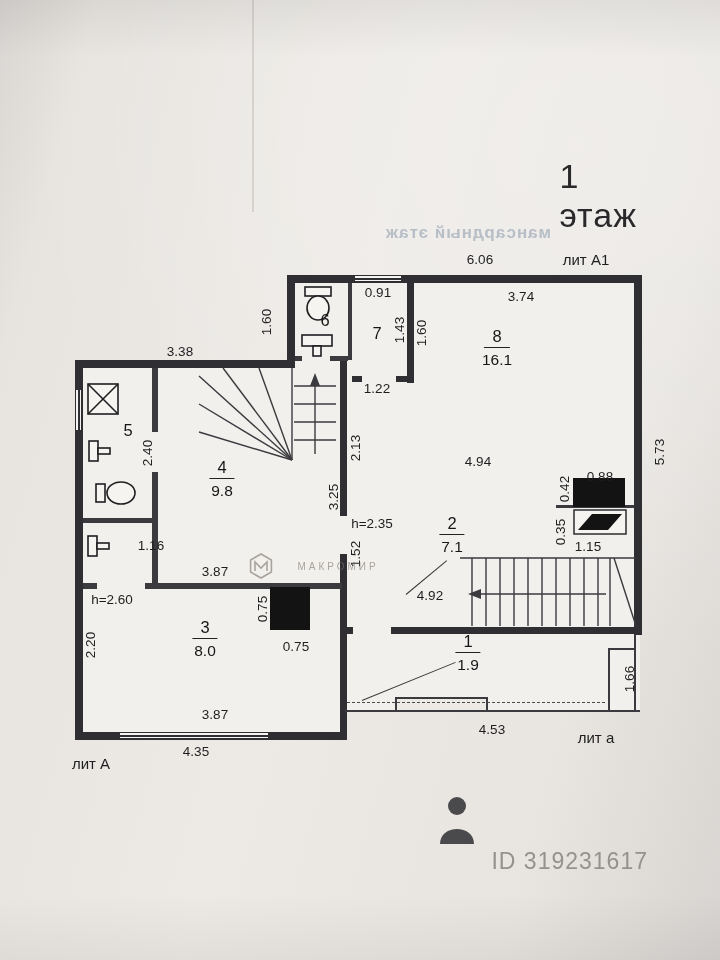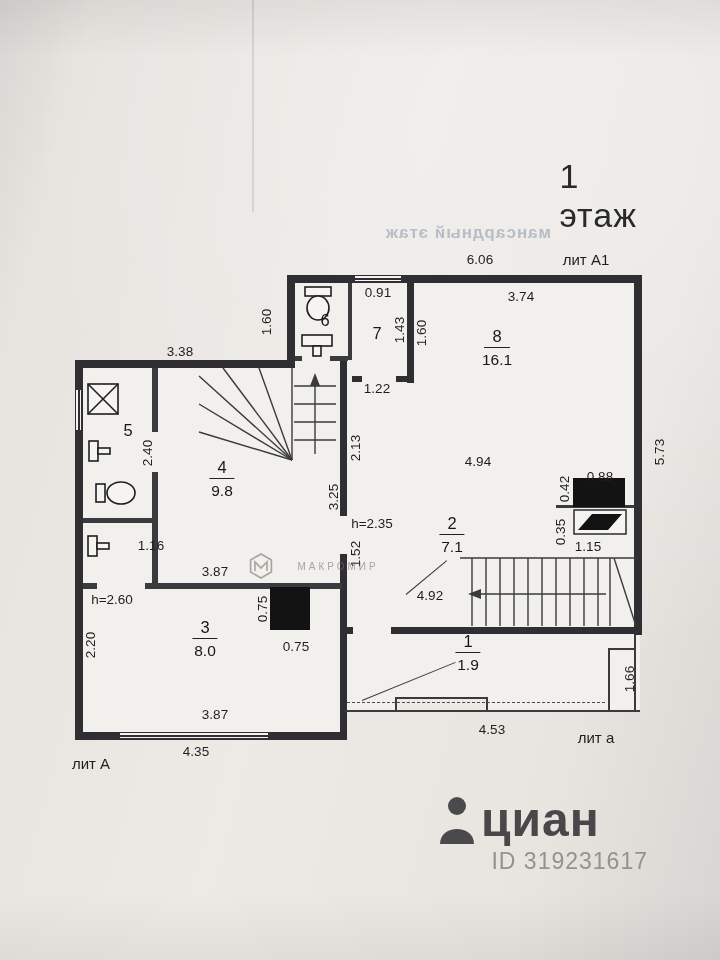--- a/index.html
+++ b/index.html
@@ -242,16 +242,15 @@
   <svg style="left:248px;top:553px;" width="26" height="26" viewBox="0 0 26 26">
     <polygon points="13,1 23.4,7 23.4,19 13,25 2.6,19 2.6,7" fill="none" stroke="rgba(118,112,106,0.6)" stroke-width="1.6"></polygon>
     <polyline points="7,18 7,9 13,15 19,9 19,18" fill="none" stroke="rgba(118,112,106,0.6)" stroke-width="1.6"></polyline>
   </svg>
   <div id="wm-text">МАКРОМИР</div>
 
   <svg style="left:438px;top:796px;" width="38" height="48" viewBox="0 0 38 48">
     <circle cx="19" cy="10" r="9" fill="#4a4a4c"></circle>
     <path d="M2 48 C2 28 36 28 36 48 Z" fill="#4a4a4c"></path>
   </svg>
-  <div id="brand-name">циан</div>
   <div id="brand-id">ID 319231617</div>
 
 </div>
 
 </body></html>

